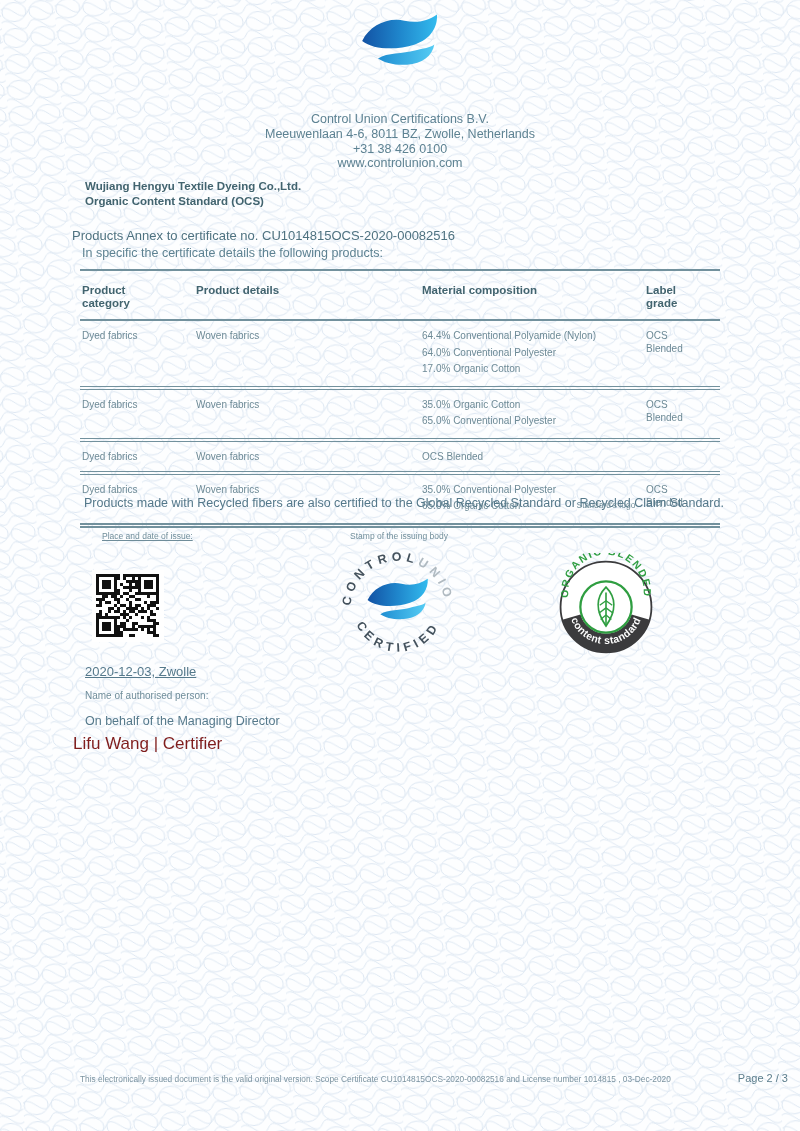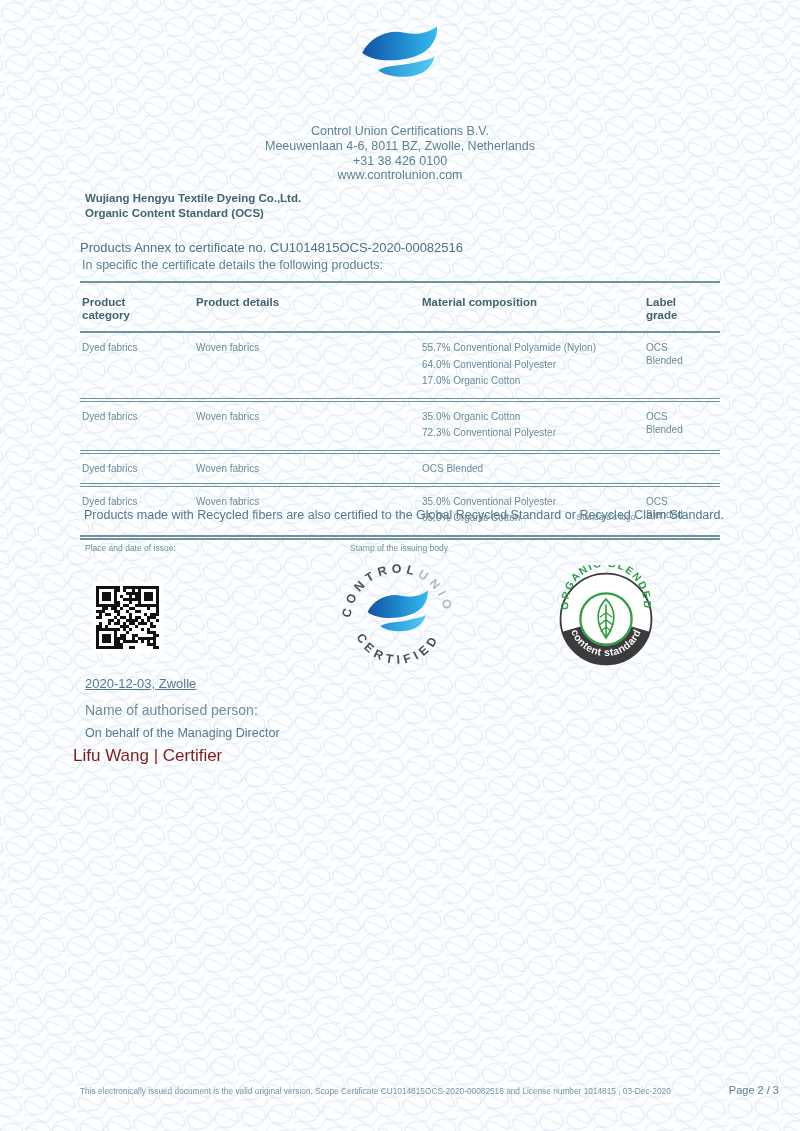--- a/index.html
+++ b/index.html
@@ -6,64 +6,64 @@
   * { box-sizing:border-box; }
   .page {
     position:relative; width:800px; height:1131px; margin:0 auto;
     background:#fdfeff; overflow:hidden;
     font-family:"Liberation Sans", sans-serif;
     --ink:#5d7f8e; --ink-dark:#42646f; --ink-light:#7b93a0;
     --line:#72919d; --green:#2f9e41; --band:#3b3b3d;
     color:var(--ink);
   }
   .bg { position:absolute; inset:0; z-index:0; }
-  .content { position:absolute; inset:0; z-index:1;margin-top:12px; }
+  .content { position:absolute; inset:0; z-index:1; }
 
   .abs { position:absolute; }
 
   .letterhead { left:0; right:0; top:112px; text-align:center;
     font-size:12.5px; line-height:14.8px; color:#5d8292; }
 
   .holder { left:85px; top:179px; font-size:11.5px; font-weight:bold;
     line-height:14.5px; color:var(--ink-dark); }
 
-  .annex-title { left:80px; top:228px; font-size:13px; color:#4e7280; }
+  .annex-title { left:72px; top:228px; font-size:13px; color:#4e7280; }
   .annex-subtitle { left:82px; top:246px; font-size:12.5px; color:#5d8292; }
 
   
   .products-table { left:80px; top:269px; width:640px; }
   .t-top { border-top:2px solid var(--line); }
   .t-grid { display:grid; grid-template-columns:114px 226px 224px 76px; }
   .t-head { padding:11px 0 9px 2px; font-size:11.5px; font-weight:bold;
     color:var(--ink-dark); border-bottom:2px solid var(--line); }
   .t-row { padding:6px 0 8px 2px; font-size:10px; color:#6d8a96;
     border-bottom:4px double var(--line); }
   .t-body > .t-row:last-child { border-bottom:none; }
   .t-body { border-bottom:5px double var(--line); }
   .cell { padding-right:24px; line-height:13px; padding-top:2px; }
   .comp-line { line-height:16.5px; }
   .comp-cell { padding-top:1px; }
 
   .recycled-note { left:84px; top:496px; width:640px; font-size:12.5px; color:#54788a; }
 
   .sec-label { font-size:8.5px; color:#6f8d9a; }
-  .place-label { left:85px; top:531px; }
+  .place-label { left:102px; top:531px;text-decoration:underline; }
   .stamp-label { left:340px; top:531px; width:118px; text-align:center; }
   .logo-label  { left:552px; top:500px; width:108px; text-align:center; }
 
   .qr-box { left:92px; top:570px; width:72px; height:72px; background:#ffffff; }
   .qr-box svg { position:absolute; left:4px; top:4px; }
 
   .date-place { left:85px; top:664px; font-size:13px; color:#55798b;text-decoration:underline; }
-  .authorised-label { left:85px; top:690px; font-size:14px; color:#6f8d9a; }
+  .authorised-label { left:85px; top:690px; font-size:10px; color:#6f8d9a; }
   .authorised-1 { left:85px; top:714px; font-size:12.5px; color:#55798b; }
   .authorised-2 { left:73px; top:734px; font-size:17px; color:#7f1d1d; }
 
   .footer { left:80px; top:1072px; width:644px; display:flex;
-    align-items:baseline; gap:13px; }
+    align-items:baseline; gap:22px; }
   .footer-text { font-size:8.3px; color:#7b93a0; white-space:nowrap; }
   .footer-page { font-size:11px; color:#5c7e8c; white-space:nowrap;padding-left:45px; }
 </style>
 </head>
 <body>
 
 <div class="page">
 
   <svg class="bg" width="800" height="1131" xmlns="http://www.w3.org/2000/svg">
     <defs>
@@ -118,33 +118,33 @@
         <div class="cell">Product category</div>
         <div class="cell">Product details</div>
         <div class="cell">Material composition</div>
         <div class="cell">Label grade</div>
       </div>
       <div class="t-body">
       <div class="t-grid t-row">
         <div class="cell">Dyed fabrics</div>
         <div class="cell">Woven fabrics</div>
         <div class="cell comp-cell">
-              <div class="comp-line">55.7% Conventional Polyamide (Nylon)</div>
+              <div class="comp-line">64.4% Conventional Polyamide (Nylon)</div>
               <div class="comp-line">64.0% Conventional Polyester</div>
               <div class="comp-line">17.0% Organic Cotton</div>
             </div>
         <div class="cell">OCS Blended</div>
       </div>
 
       <div class="t-grid t-row">
         <div class="cell">Dyed fabrics</div>
         <div class="cell">Woven fabrics</div>
         <div class="cell comp-cell">
               <div class="comp-line">35.0% Organic Cotton</div>
-              <div class="comp-line">72.3% Conventional Polyester</div>
+              <div class="comp-line">65.0% Conventional Polyester</div>
             </div>
         <div class="cell">OCS Blended</div>
       </div>
 
       <div class="t-grid t-row">
         <div class="cell">Dyed fabrics</div>
         <div class="cell">Woven fabrics</div>
         <div class="cell">OCS Blended</div>
       </div>
 

